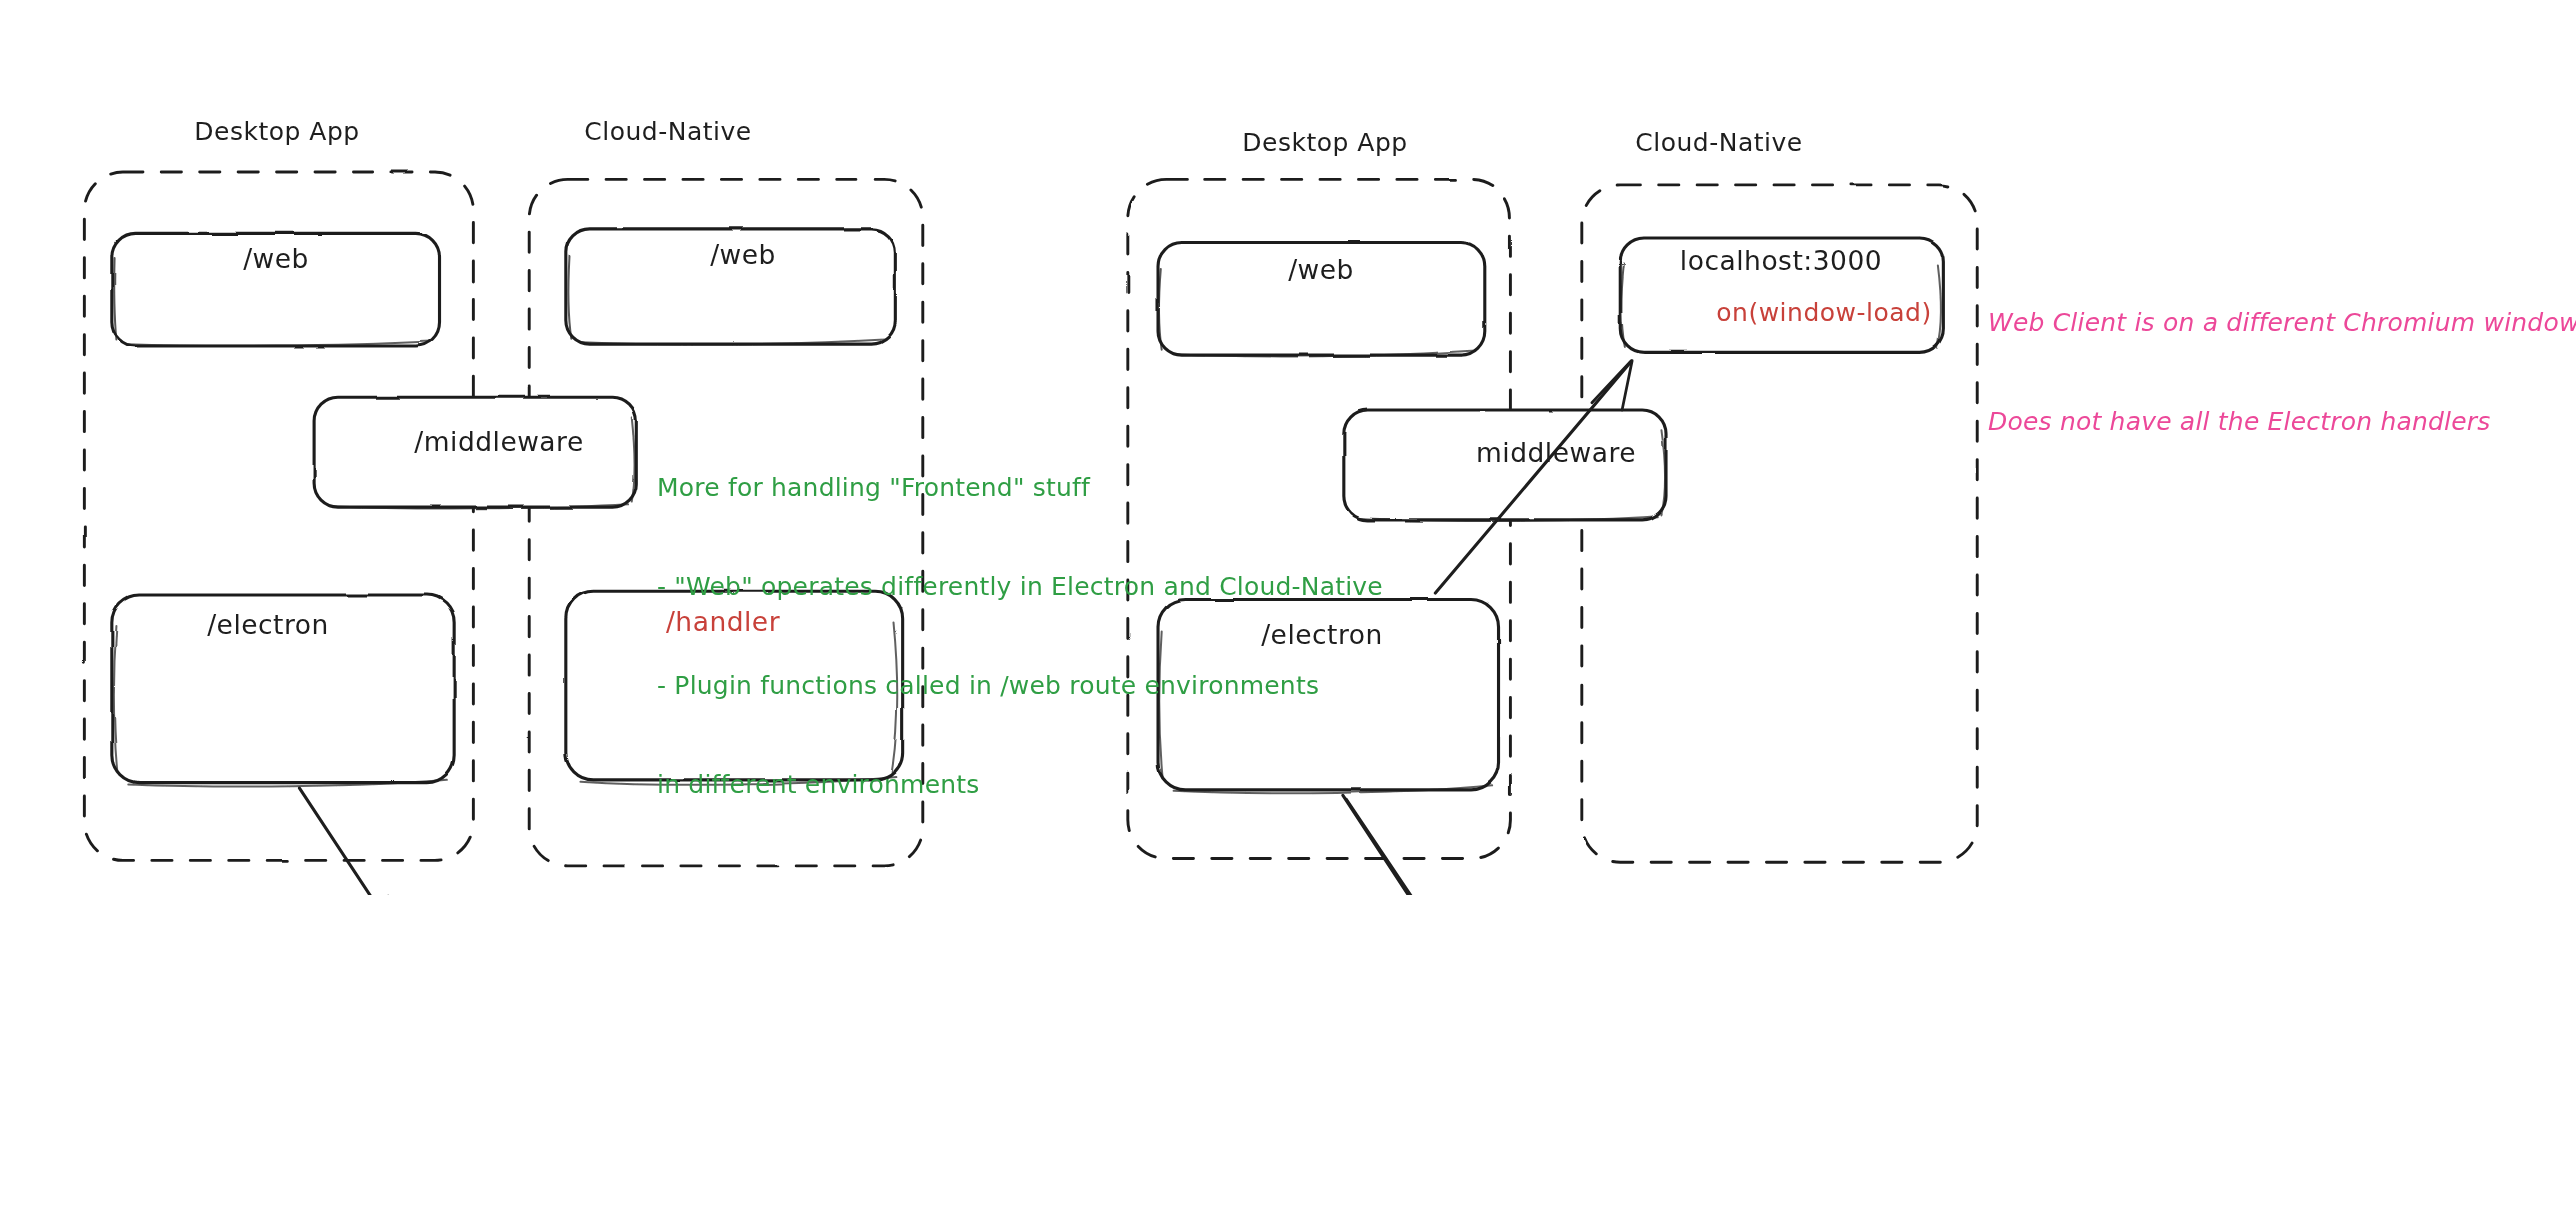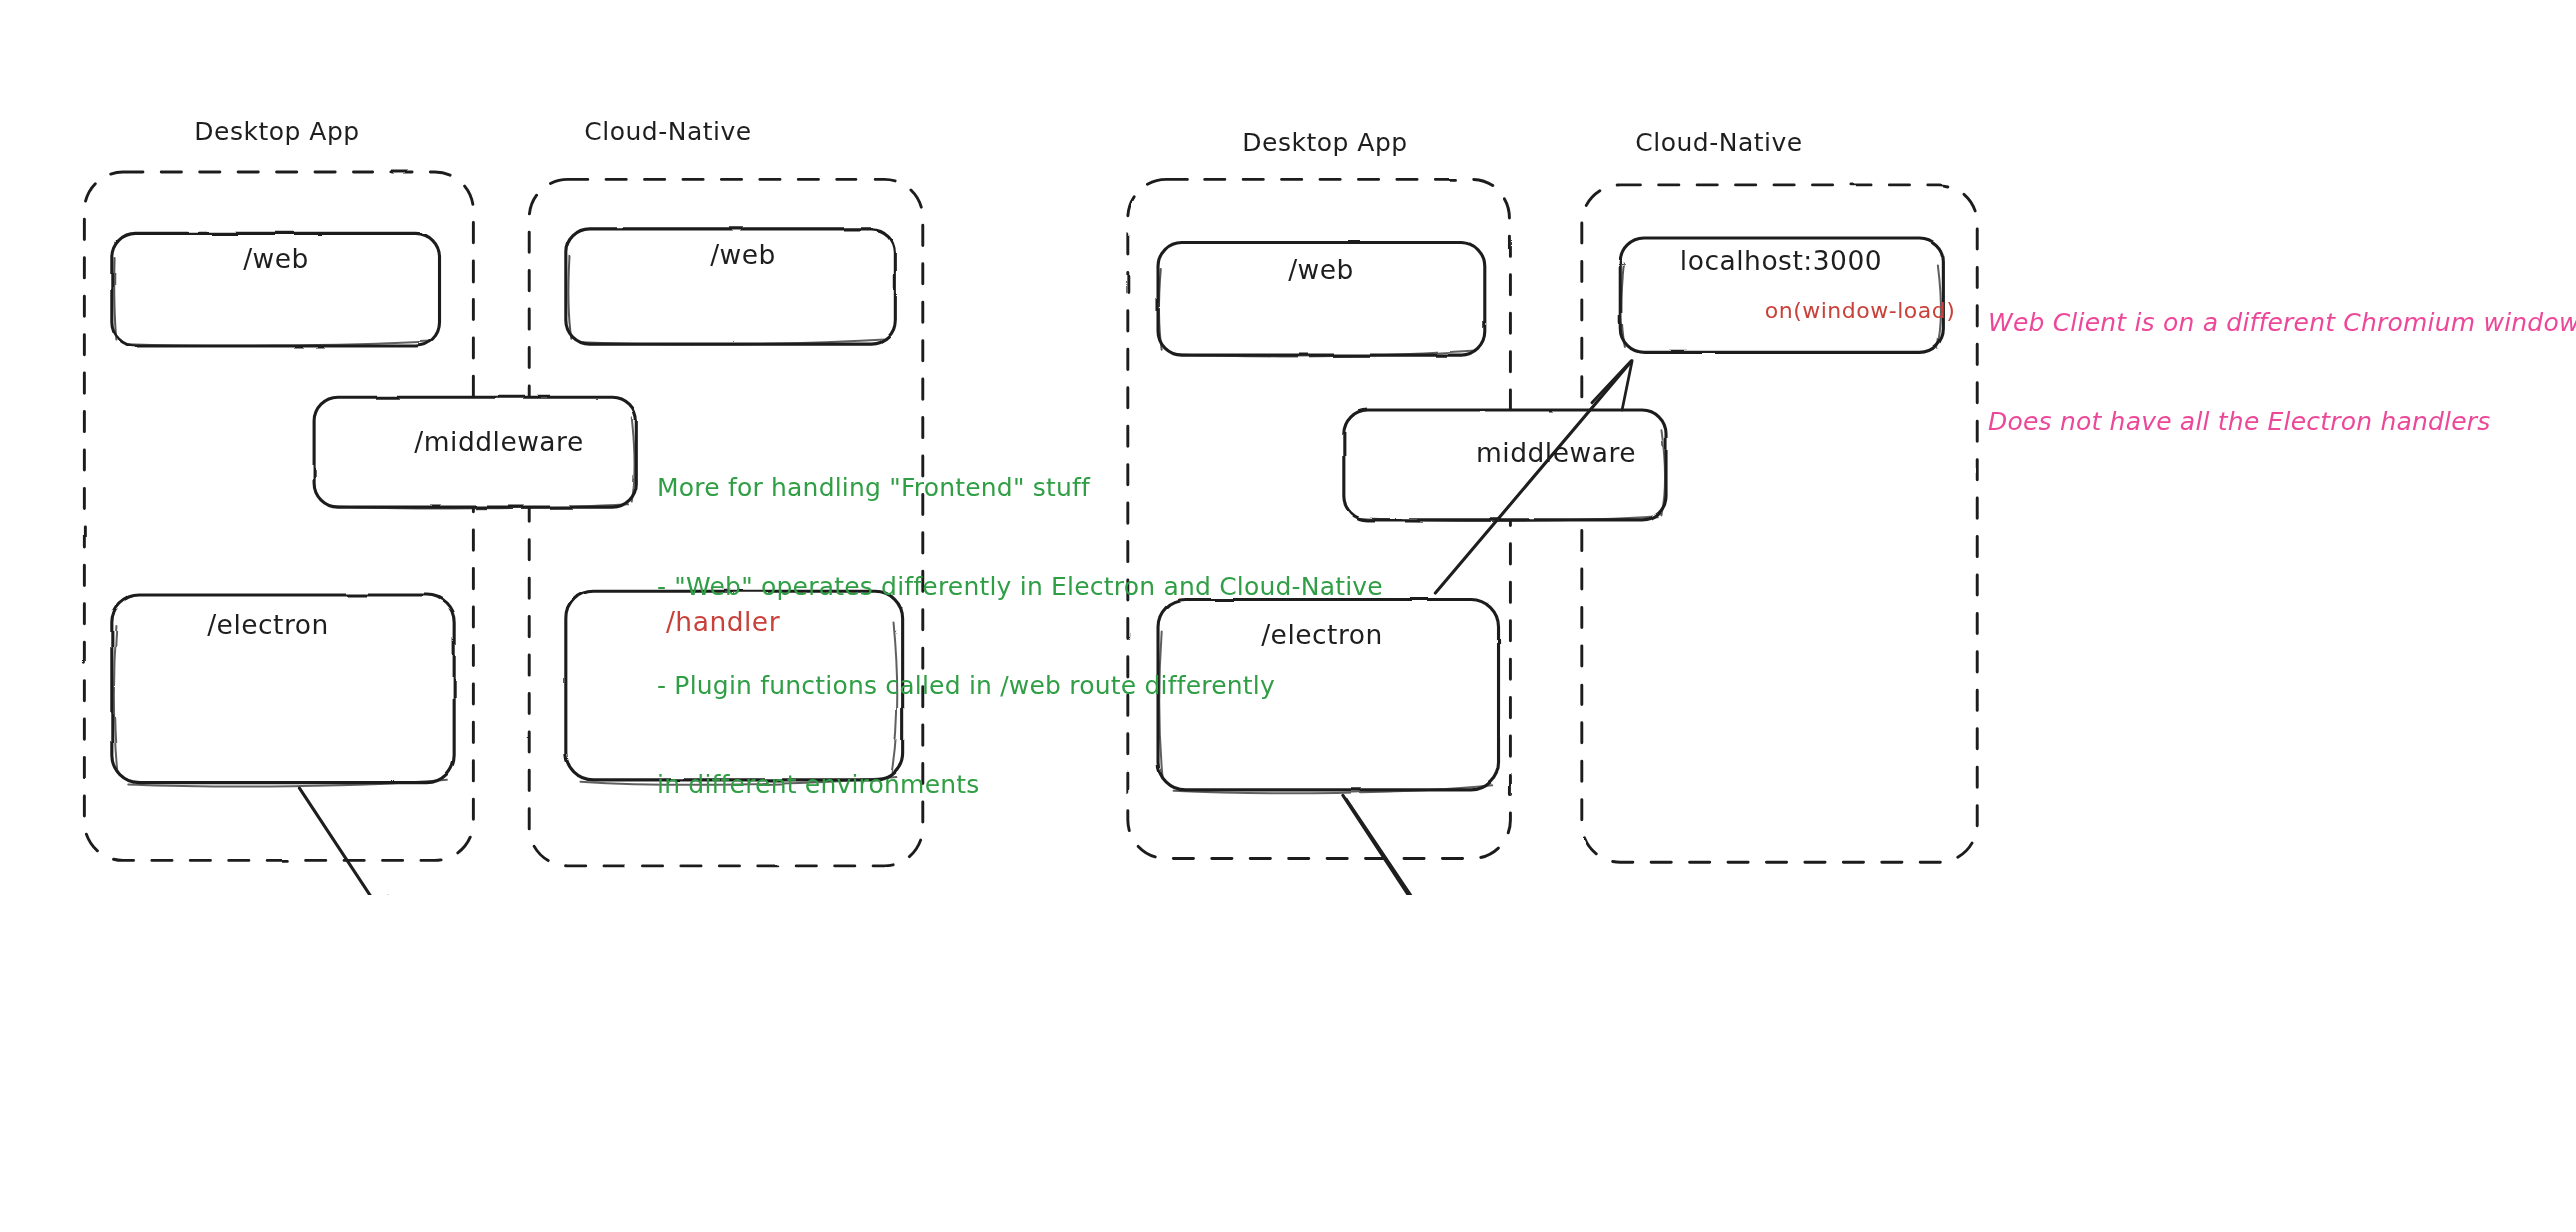--- a/index.html
+++ b/index.html
@@ -36,24 +36,23 @@
     font-size: 25px;
     transform: translateX(-50%);
     text-align: center;
   }
   .node-label {
     font-size: 26.5px;
     transform: translateX(-50%);
     text-align: center;
   }
   .node-sublabel {
-    font-size: 22px;
+    font-size: 25px;
     transform: translateX(-50%);
     text-align: center;
-    margin-left: 36px;
   }
   .note {
     position: absolute;
     font-size: 25px;
     line-height: 1.32;
     white-space: pre;
     font-family: "DejaVu Sans", sans-serif;
     letter-spacing: 0.2px;
   }
   .note-green { color: #2f9e44; }
@@ -196,21 +195,21 @@
 
   <div class="label node-label txt-dark" style="left:268px; top:609px;">/electron</div>
 
   <div class="label node-label txt-red" style="left:723px; top:606px;">/handler</div>
 
   <div class="label node-label txt-dark" style="left:497px; top:972px;">/plugins</div>
 
   <div class="note note-green" style="left:657px; top:405px;">
     <div>More for handling "Frontend" stuff</div>
     <div>- "Web" operates differently in Electron and Cloud-Native</div>
-    <div>- Plugin functions called in /web route differently</div>
+    <div>- Plugin functions called in /web route environments</div>
     <div>in different environments</div>
   </div>
 
   <div class="label group-title" style="left:1325px; top:128px;">Desktop App</div>
 
   <div class="label group-title" style="left:1719px; top:128px;">Cloud-Native</div>
 
   <div class="label node-label txt-dark" style="left:1321px; top:254px;">/web</div>
 
   <div class="label node-label txt-dark" style="left:1781px; top:245px;">localhost:3000</div>

